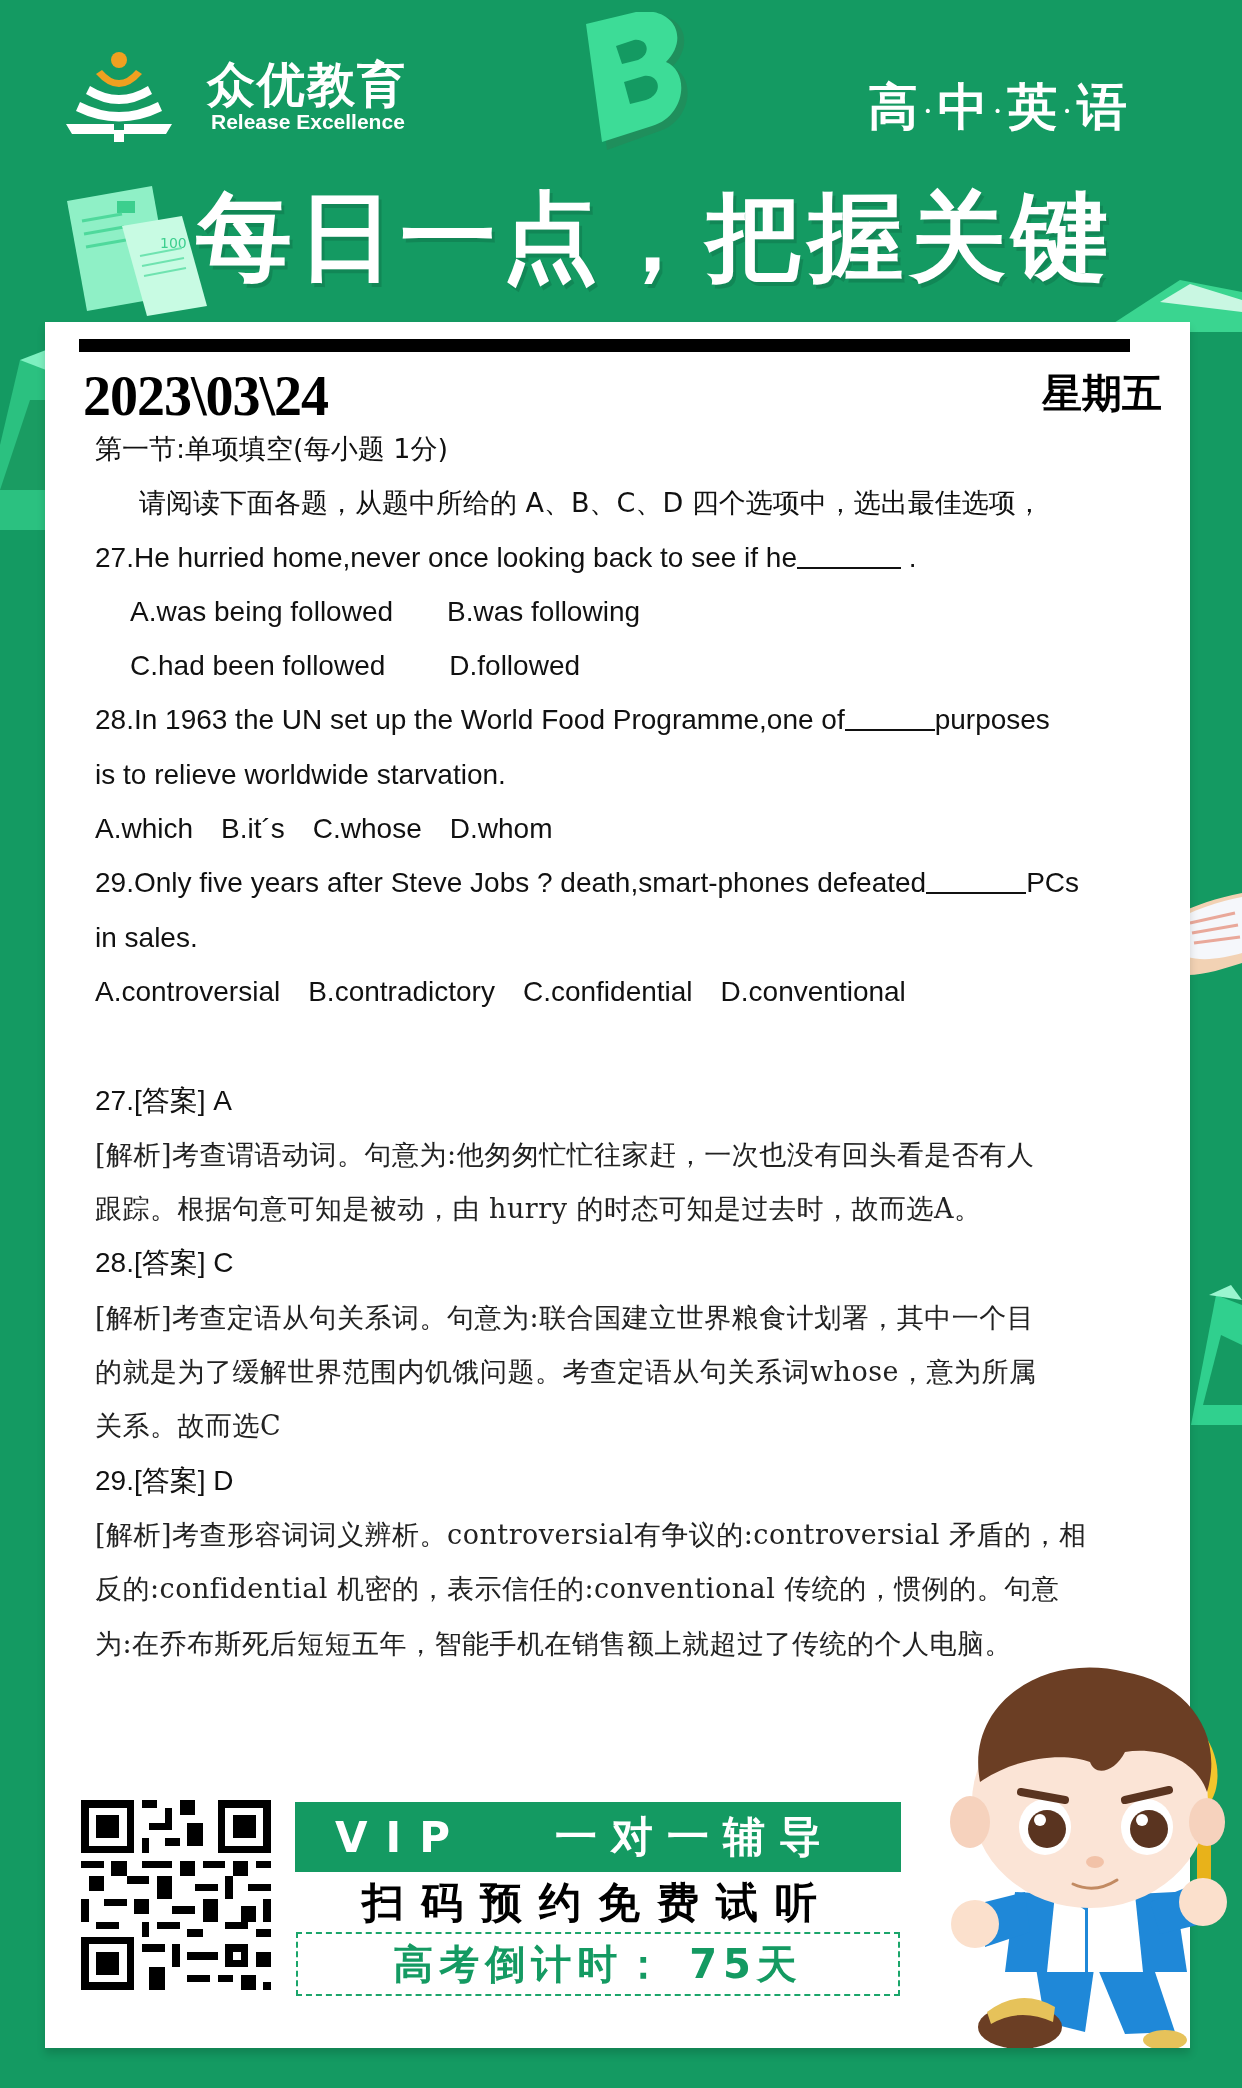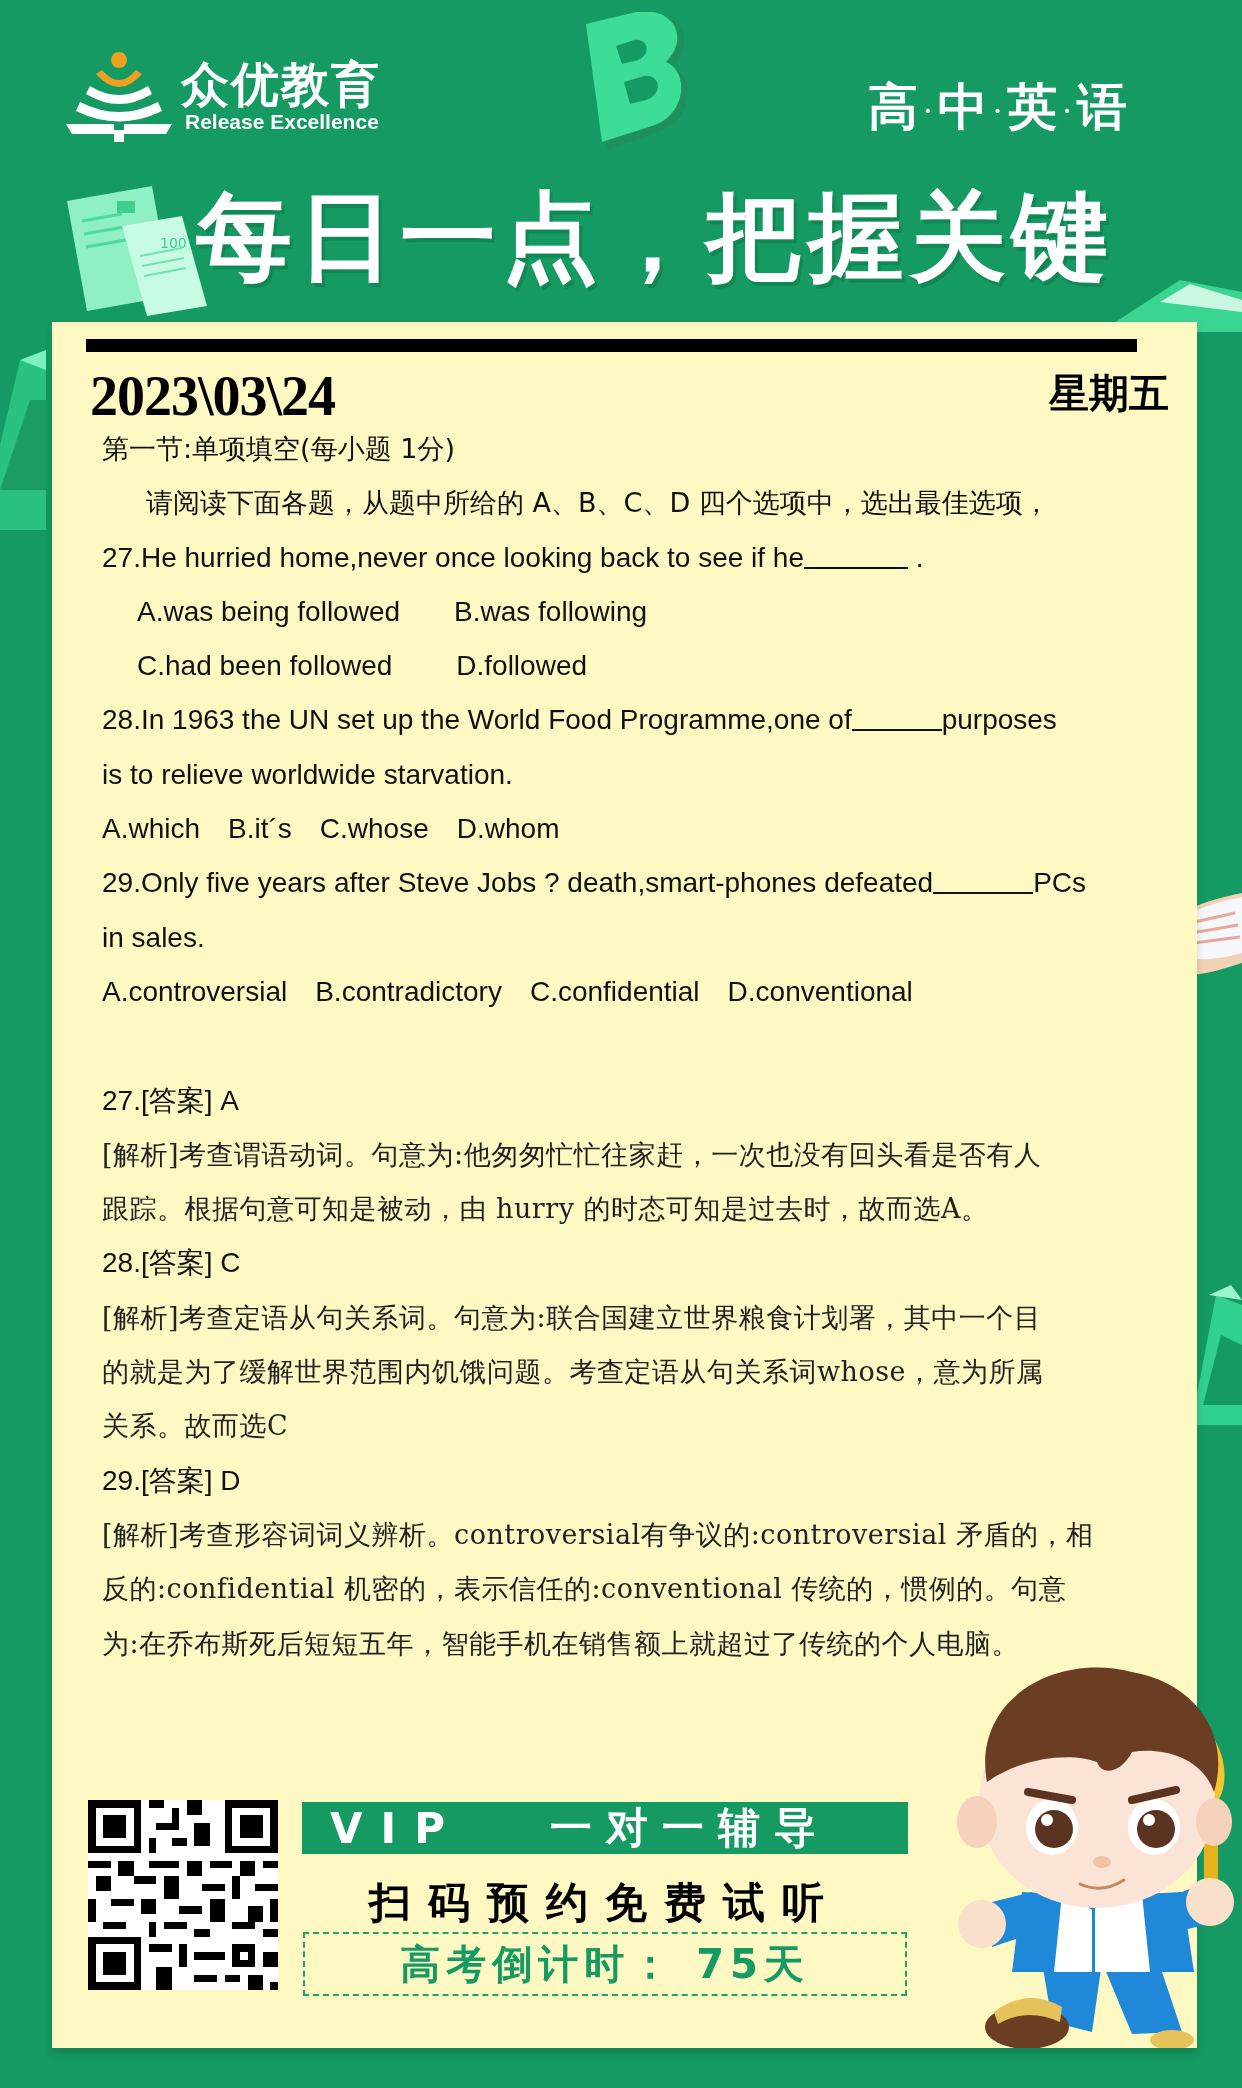--- a/index.html
+++ b/index.html
@@ -7,21 +7,21 @@
   body {
     background: #149a62;
     font-family: "Liberation Sans", "DejaVu Sans", sans-serif;
     position: relative;
   }
   .page { position: relative; width: 1242px; height: 2088px; overflow: hidden; }
 
   
   .logo { position: absolute; left: 62px; top: 48px; display: flex; align-items: center; }
   .logo-mark { width: 115px; height: 95px; position: relative; }
-  .brand-text { margin-left: 4px; color: #fff; }
+  .brand-text { margin-left: 30px; color: #fff; }
   .brand-cn { font-size: 48px; font-weight: bold; letter-spacing: 2px; line-height: 52px; font-family: "DejaVu Sans", sans-serif; }
   .brand-en { font-size: 21px; font-weight: bold; line-height: 24px; margin-left: 4px; }
 
   .subject {
     position: absolute; left: 868px; top: 74px; color: #fff;
     font-family: "DejaVu Serif", serif; font-size: 50px; font-weight: bold;
     letter-spacing: 4px;
   }
   .subject .dot { font-size: 22px; vertical-align: middle; margin: 0 2px; }
 
@@ -35,22 +35,22 @@
   }
   .papers { position: absolute; left: 62px; top: 186px; width: 150px; height: 130px; }
   .book-deco { position: absolute; left: 1100px; top: 272px; width: 142px; height: 60px; }
 
   .letter-a-left { position: absolute; left: 0; top: 340px; width: 46px; height: 190px; }
   .letter-a-right { position: absolute; left: 1191px; top: 1285px; width: 51px; height: 140px; }
   .side-paper { position: absolute; left: 1130px; top: 893px; width: 112px; height: 90px; }
 
   
   .card {
-    position: absolute; left: 52px; top: 322px; width: 1145px; height: 1726px;
-    background: #fef9c3;
+    position: absolute; left: 45px; top: 322px; width: 1145px; height: 1726px;
+    background: #ffffff;
     box-shadow: 0 6px 8px rgba(0,0,0,0.15);
   }
   .top-rule { position: absolute; left: 34px; top: 17px; width: 1051px; height: 13px; background: #000; }
   .date {
     position: absolute; left: 38px; top: 42px;
     font-family: "Liberation Serif", "DejaVu Serif", serif; font-weight: bold;
     font-size: 56px; color: #000; letter-spacing: -1px;
   }
   .weekday {
     position: absolute; right: 28px; top: 44px;
@@ -67,24 +67,24 @@
   .options span { display: inline-block; }
   .opt-gap-lg { margin-right: 54px; margin-left: 35px; }
   .opt-gap-sm { margin-right: 28px; }
   .blank { display: inline-block; border-bottom: 2px solid #111; height: 26px; vertical-align: -2px; }
   .spacer { height: 54.3px; }
   .analysis { font-family: "DejaVu Serif", serif; font-size: 27px; color: #222; letter-spacing: 0.5px; }
 
   
   .qr { position: absolute; left: 36px; top: 1478px; width: 190px; height: 190px; }
   .promo-bar {
-    position: absolute; left: 250px; top: 1480px; width: 606px; height: 52px;
+    position: absolute; left: 250px; top: 1480px; width: 606px; height: 70px;
     background: #149a62; color: #fff; font-family: "DejaVu Sans", sans-serif;
     font-weight: bold; font-size: 42px; display: flex; align-items: center;
-    padding-left: 28px; letter-spacing: 14px;
+    padding-left: 40px; letter-spacing: 14px;
   }
   .promo-bar .vip { width: 220px; letter-spacing: 18px; }
   .promo-cta {
     position: absolute; left: 250px; top: 1550px; width: 606px; height: 62px;
     font-family: "DejaVu Sans", sans-serif; font-weight: bold; font-size: 42px;
     color: #000; text-align: center; letter-spacing: 17px; line-height: 62px;
   }
   .countdown {
     position: absolute; left: 251px; top: 1610px; width: 604px; height: 64px;
     border: 2px dashed #1aa56a; color: #149a62;

